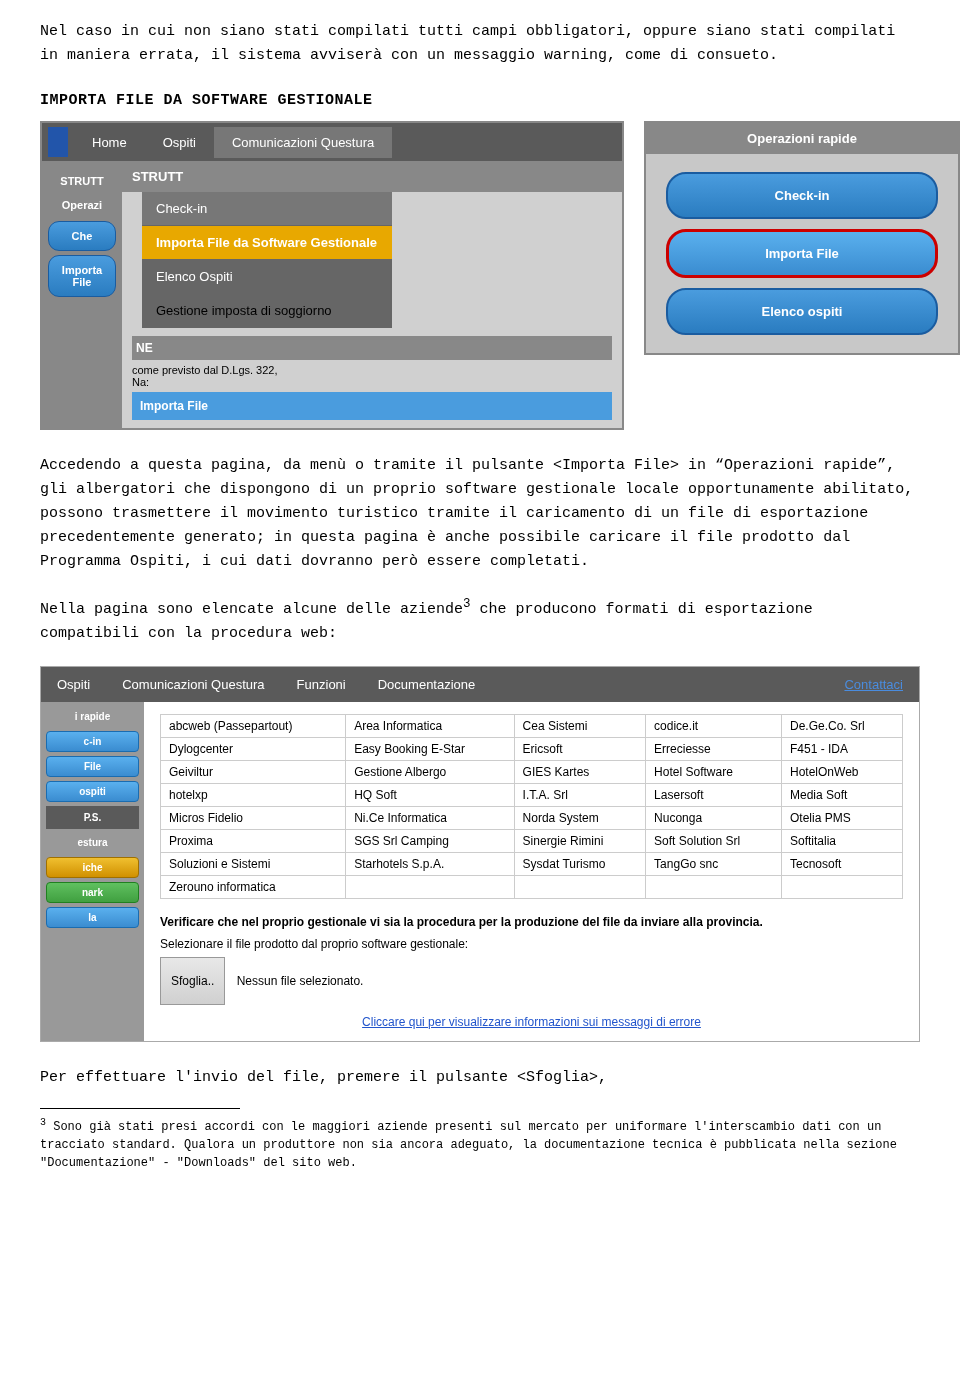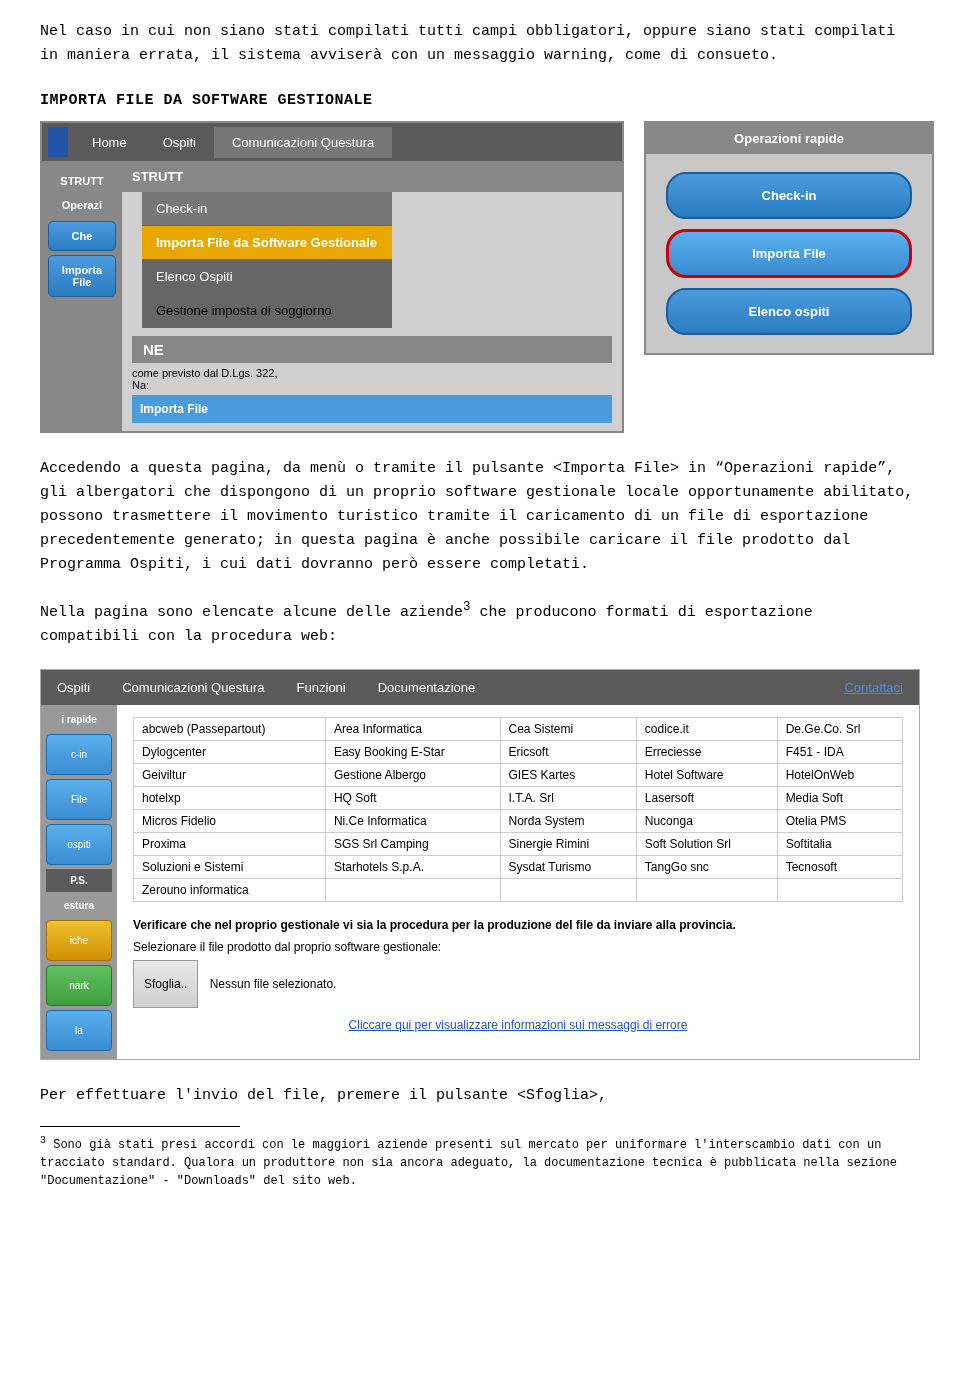--- a/index.html
+++ b/index.html
@@ -84,21 +84,21 @@
     }
 
     .sidebar-btn {
       display: block;
       background: linear-gradient(to bottom, #4a9cde, #2a7cc0);
       color: #fff;
       font-size: 11px;
       font-weight: bold;
       padding: 8px 4px;
       margin: 4px 6px;
-      border-radius: 5px;
+      border-radius: 11px;
       text-align: center;
       cursor: pointer;
       border: 1px solid #1a5ca0;
     }
 
     .sidebar-label {
       color: #fff;
       font-size: 11px;
       font-weight: bold;
       padding: 6px 4px;
@@ -156,21 +156,21 @@
     }
 
     .content-text-area {
       padding: 8px 10px;
       font-size: 12px;
       color: #000;
     }
 
     
     .screenshot-right {
-      width: 290px;
+      width: 316px;
       background: #c8c8c8;
       border: 2px solid #888;
       font-family: Arial, sans-serif;
       flex-shrink: 0;
     }
 
     .operazioni-title {
       background: #888;
       color: #fff;
       font-size: 13px;
@@ -235,33 +235,33 @@
       font-size: 13px;
       text-decoration: underline;
       cursor: pointer;
     }
 
     .sw-body {
       display: flex;
     }
 
     .sw-sidebar {
-      width: 76px;
+      width: 103px;
       background: #999;
       padding: 4px 0;
       flex-shrink: 0;
     }
 
     .sw-sidebar-btn {
       display: block;
       background: linear-gradient(to bottom, #5ab0ee, #3a8cd0);
       color: #fff;
       font-size: 10px;
-      font-weight: normal;
-      padding: 14px 3px;
+      font-weight: bold;
+      padding: 4px 3px;
       margin: 4px 5px;
       border-radius: 4px;
       text-align: center;
       cursor: pointer;
       border: 1px solid #1a6cb0;
     }
 
     .sw-sidebar-label {
       color: #fff;
       font-size: 10px;
@@ -380,21 +380,21 @@
       </div>
       <div class="main-content-area">
         <div class="strutt-bar">STRUTT</div>
         <div class="dropdown-menu">
           <div class="dropdown-item dropdown-item-checkin">Check-in</div>
           <div class="dropdown-item dropdown-item-importa">Importa File da Software Gestionale</div>
           <div class="dropdown-item dropdown-item-elenco">Elenco Ospiti</div>
           <div class="dropdown-item dropdown-item-gestione">Gestione imposta di soggiorno</div>
         </div>
         <div class="content-text-area">
-          <div style="background:#888;color:#fff;padding:5px 11px;font-weight:bold;font-size:15px;margin-bottom:4px;">NE</div>
+          <div style="background:#888;color:#fff;padding:5px 4px;font-weight:bold;font-size:12px;margin-bottom:4px;">NE</div>
           <div style="font-size:11px;color:#000;">come previsto dal D.Lgs. 322,<br>Na:</div>
           <div style="background:#4a9cde;color:#fff;font-size:12px;font-weight:bold;padding:7px 8px;margin-top:4px;cursor:pointer;">Importa File</div>
         </div>
       </div>
     </div>
   </div>
 
   <div class="screenshot-right">
     <div class="operazioni-title">Operazioni rapide</div>
     <div style="padding: 8px 0;">

